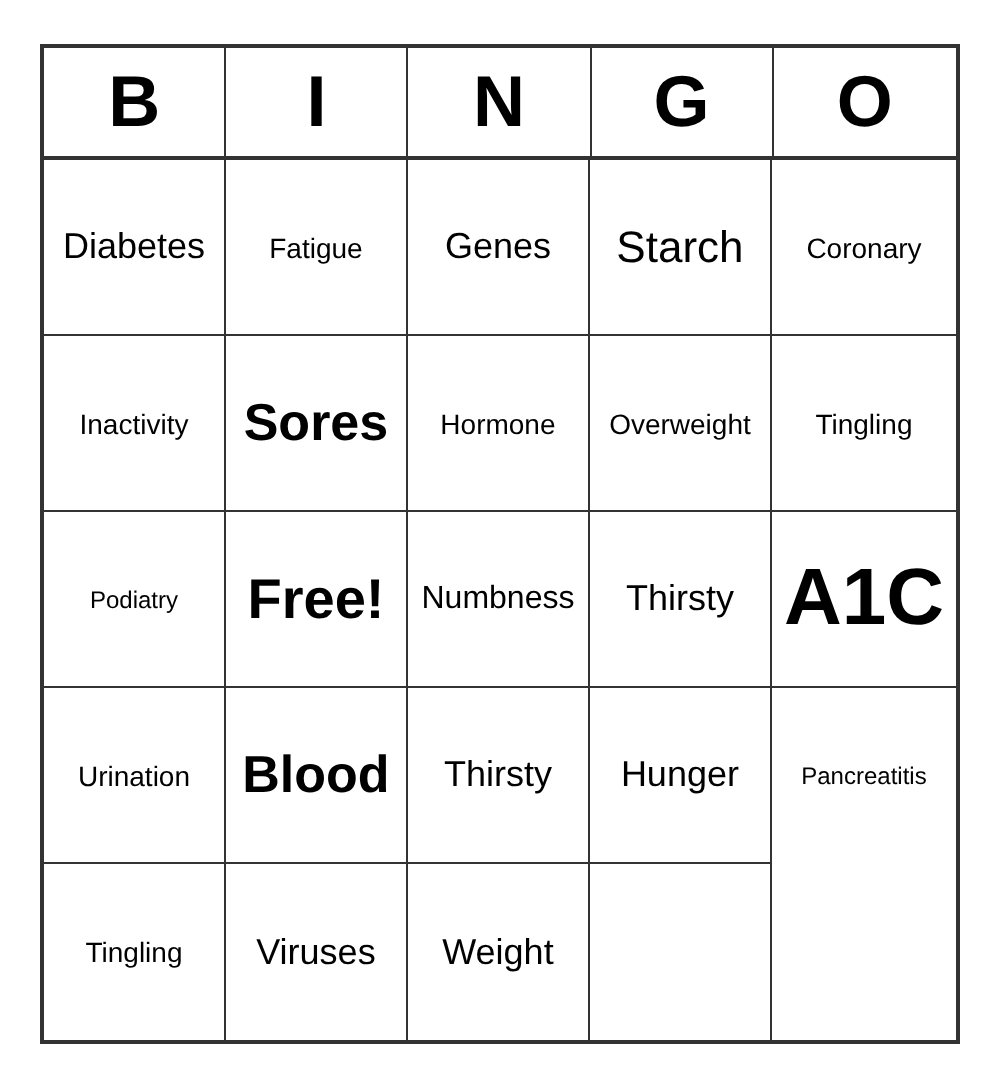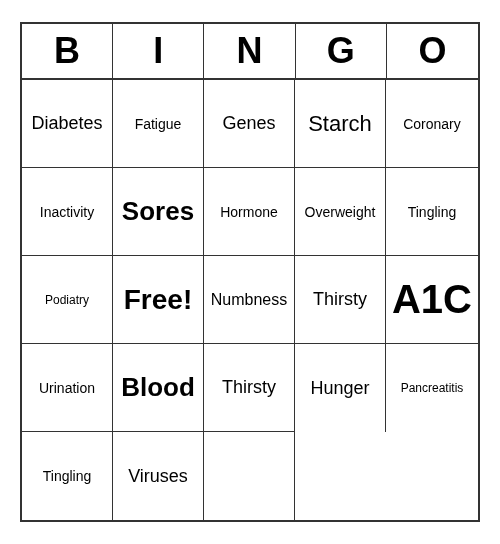--- a/index.html
+++ b/index.html
@@ -94,15 +94,16 @@
       <div class="bingo-cell" style="font-size: 16px; font-weight: normal;">Numbness</div>
       <div class="bingo-cell" style="font-size: 18px; font-weight: normal;">Thirsty</div>
       <div class="bingo-cell" style="font-size: 40px; font-weight: bold;">A1C</div>
       <div class="bingo-cell" style="font-size: 14px; font-weight: normal; text-align: center;">Urination</div>
       <div class="bingo-cell" style="font-size: 26px; font-weight: bold;">Blood</div>
       <div class="bingo-cell" style="font-size: 18px; font-weight: normal;">Thirsty</div>
       <div class="bingo-cell" style="font-size: 18px; font-weight: normal;">Hunger</div>
       <div class="bingo-cell" style="font-size: 12px; font-weight: normal;">Pancreatitis</div>
       <div class="bingo-cell" style="font-size: 14px; font-weight: normal;">Tingling</div>
       <div class="bingo-cell" style="font-size: 18px; font-weight: normal;">Viruses</div>
+      <div class="bingo-cell" style="font-size: 18px; font-weight: normal;">Weight</div>
       <div class="bingo-cell" style="font-size: 14px; font-weight: normal;"></div>
     </div>
 </div>
 
 </body></html>

